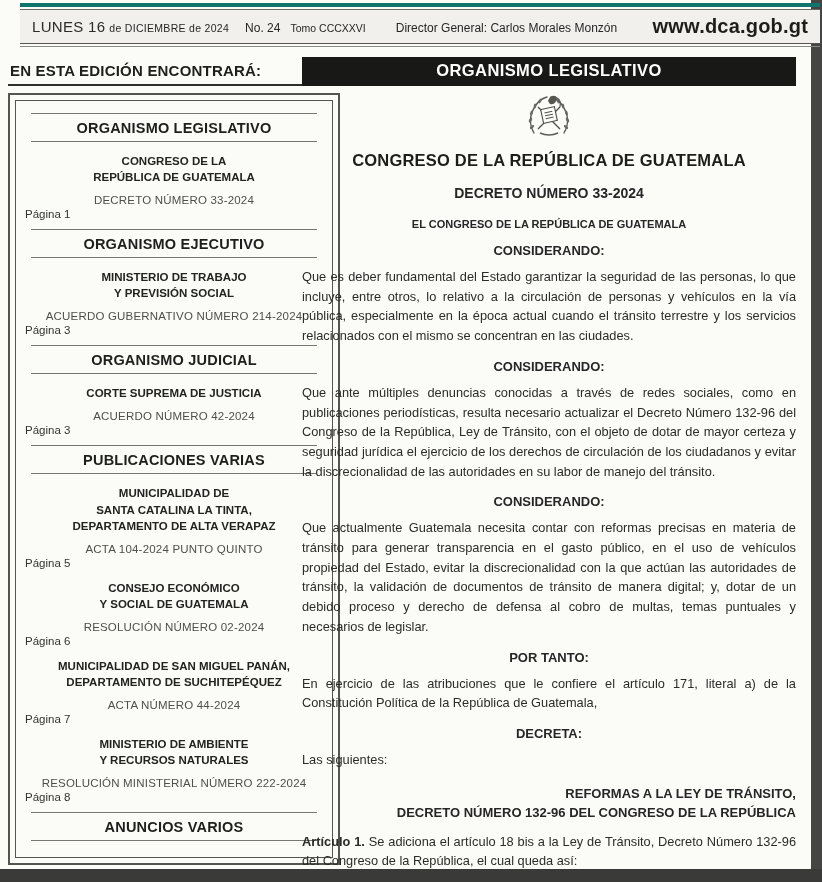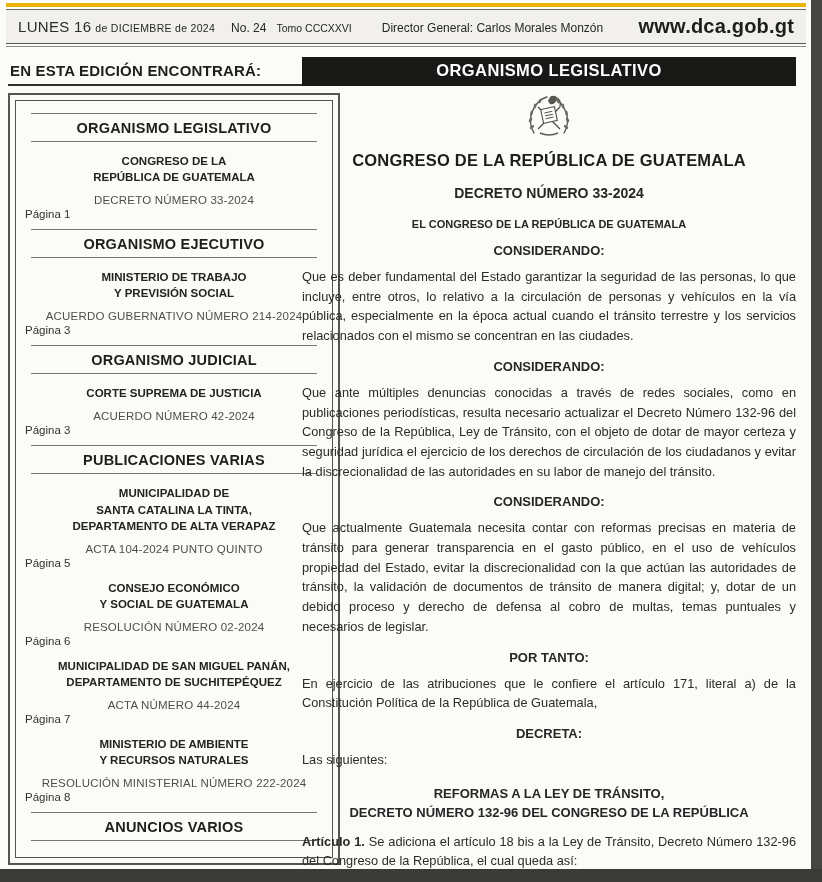--- a/index.html
+++ b/index.html
@@ -6,21 +6,21 @@
   .page {
     position:relative; width:822px; height:882px; margin:0 auto;
     background:#fbfbf8; overflow:hidden; box-sizing:border-box;
     font-family:"Liberation Sans", sans-serif; color:#262626;
   }
   
   .scan-right  { position:absolute; top:0; right:0; width:11px; height:100%; background:#454543; }
   .scan-bottom { position:absolute; left:0; bottom:0; width:100%; height:13px; background:#3a3a38; }
 
   
-  .masthead { position:absolute; left:6px; top:3px; width:800px; border-top:4px solid #eab308; }
+  .masthead { position:absolute; left:20px; top:3px; width:800px; border-top:4px solid #0f766e; }
   .mast-band {
     margin-top:2px; background:#f1f0ec;
     border-top:1px solid #6a6a66; border-bottom:1px solid #55554f;
     display:flex; justify-content:space-between; align-items:center;
     padding:5px 12px 5px 12px; box-sizing:border-box;
   }
   .mast-left { display:flex; align-items:baseline; white-space:nowrap; }
   .m-day   { font-size:15px; letter-spacing:.3px; color:#2c2c2a; }
   .m-rest  { font-size:10.5px; margin-left:4px; letter-spacing:.3px; }
   .m-num   { font-size:12px; margin-left:16px; }
@@ -48,21 +48,21 @@
   
   .doc-col { position:absolute; left:302px; top:57px; width:494px; }
   .banner { background:#181816; color:#ffffff; text-align:center; font-weight:bold;
             font-size:16.5px; letter-spacing:.4px; padding:4px 0 6px; }
   .coat { text-align:center; margin-top:7px; height:48px; }
   .congress { margin-top:10px; text-align:center; font-weight:bold; font-size:16.5px; letter-spacing:.2px; color:#1d1d1b; }
   .decree   { margin-top:15px; text-align:center; font-weight:bold; font-size:14px; }
   .subject  { margin-top:17px; text-align:center; font-weight:bold; font-size:11px; }
   .seclabel { margin-top:13px; text-align:center; font-weight:bold; font-size:13px; }
   .body-p { margin:9px 0 0; font-size:12.8px; line-height:1.54; text-align:justify; color:#2b2b29; }
-  .reforms { margin-top:14px; text-align:center; font-weight:bold; font-size:13px; line-height:1.5; }
+  .reforms { margin-top:14px; text-align:right; font-weight:bold; font-size:13px; line-height:1.5; }
   .reforms span { display:block; }
   b.inline { font-weight:bold; }
 </style>
 </head>
 <body>
 
 <div class="page">
 
   <div class="scan-right"></div>
   <div class="scan-bottom"></div>

